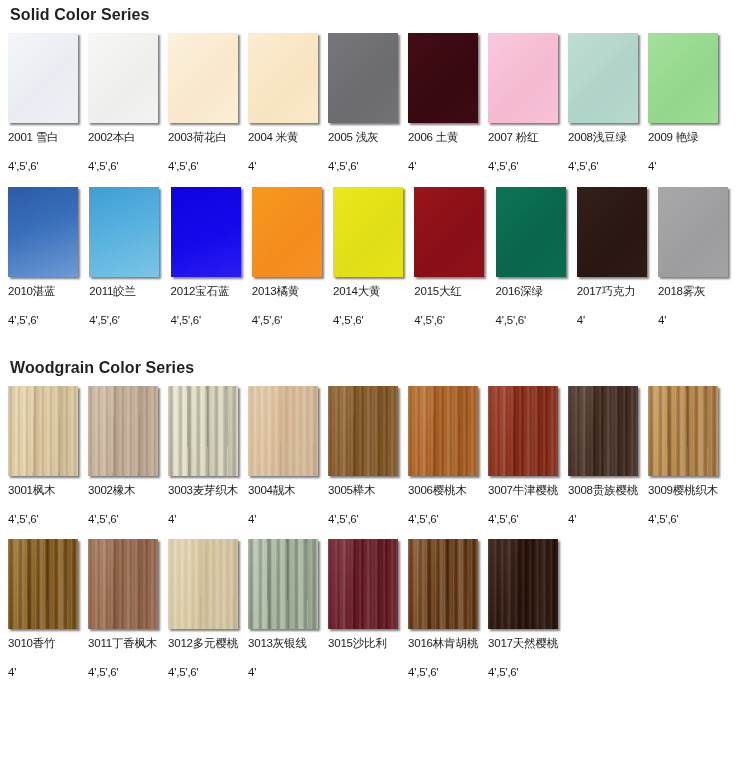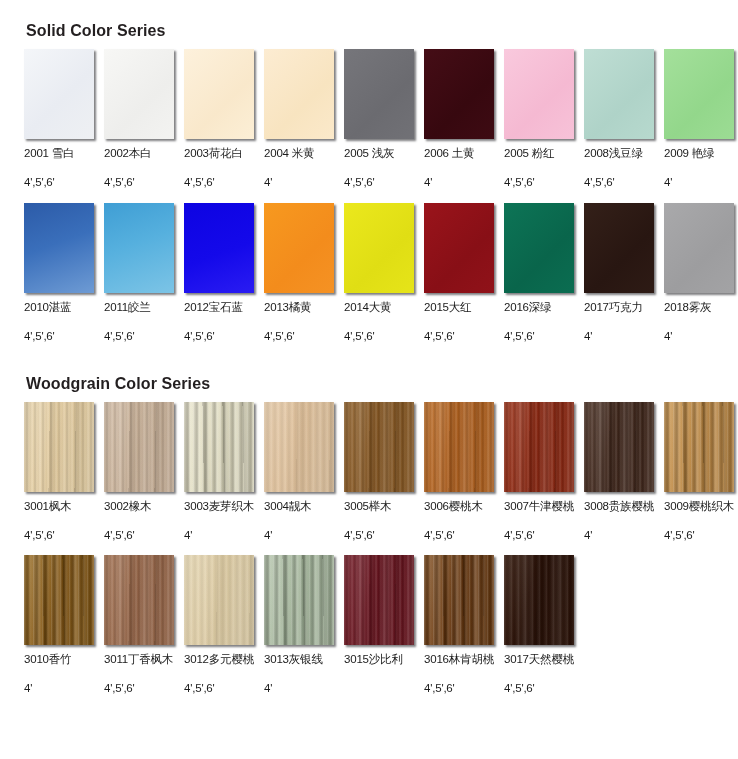--- a/index.html
+++ b/index.html
@@ -15,21 +15,21 @@
     font-family: "Liberation Sans", "DejaVu Sans", sans-serif;
     color: #1a1a1a;
     overflow: hidden;
     position: relative;
   }
 
   .page {
     width: 738px;
     height: 591px;
     position: relative;
-    padding: 16px;
+    padding: 0;
   }
 
   
   .section-title {
     font-size: 16px;
     font-weight: 600;
     letter-spacing: 0.1px;
     color: #231f20;
     margin: 0;
     padding: 0 0 0 10px;
@@ -199,21 +199,21 @@
           <div class="chip-wrap">
             <div class="chip flat" style="background: linear-gradient(135deg, rgb(69, 13, 22) 0%, rgb(55, 8, 15) 60%, rgb(62, 11, 19) 100%) rgb(60, 10, 18);"></div>
           </div>
           <div class="chip-label">2006 土黄</div>
           <div class="chip-size">4'</div>
         </div>
         <div class="swatch-cell">
           <div class="chip-wrap">
             <div class="chip flat" style="background: linear-gradient(135deg, rgb(249, 201, 221) 0%, rgb(245, 185, 210) 60%, rgb(247, 194, 216) 100%) rgb(247, 192, 215);"></div>
           </div>
-          <div class="chip-label">2005 粉红</div>
+          <div class="chip-label">2007 粉红</div>
           <div class="chip-size">4',5',6'</div>
         </div>
         <div class="swatch-cell">
           <div class="chip-wrap">
             <div class="chip flat" style="background: linear-gradient(135deg, rgb(191, 222, 212) 0%, rgb(175, 211, 200) 60%, rgb(183, 217, 206) 100%) rgb(181, 216, 205);"></div>
           </div>
           <div class="chip-label">2008浅豆绿</div>
           <div class="chip-size">4',5',6'</div>
         </div>
         <div class="swatch-cell">

